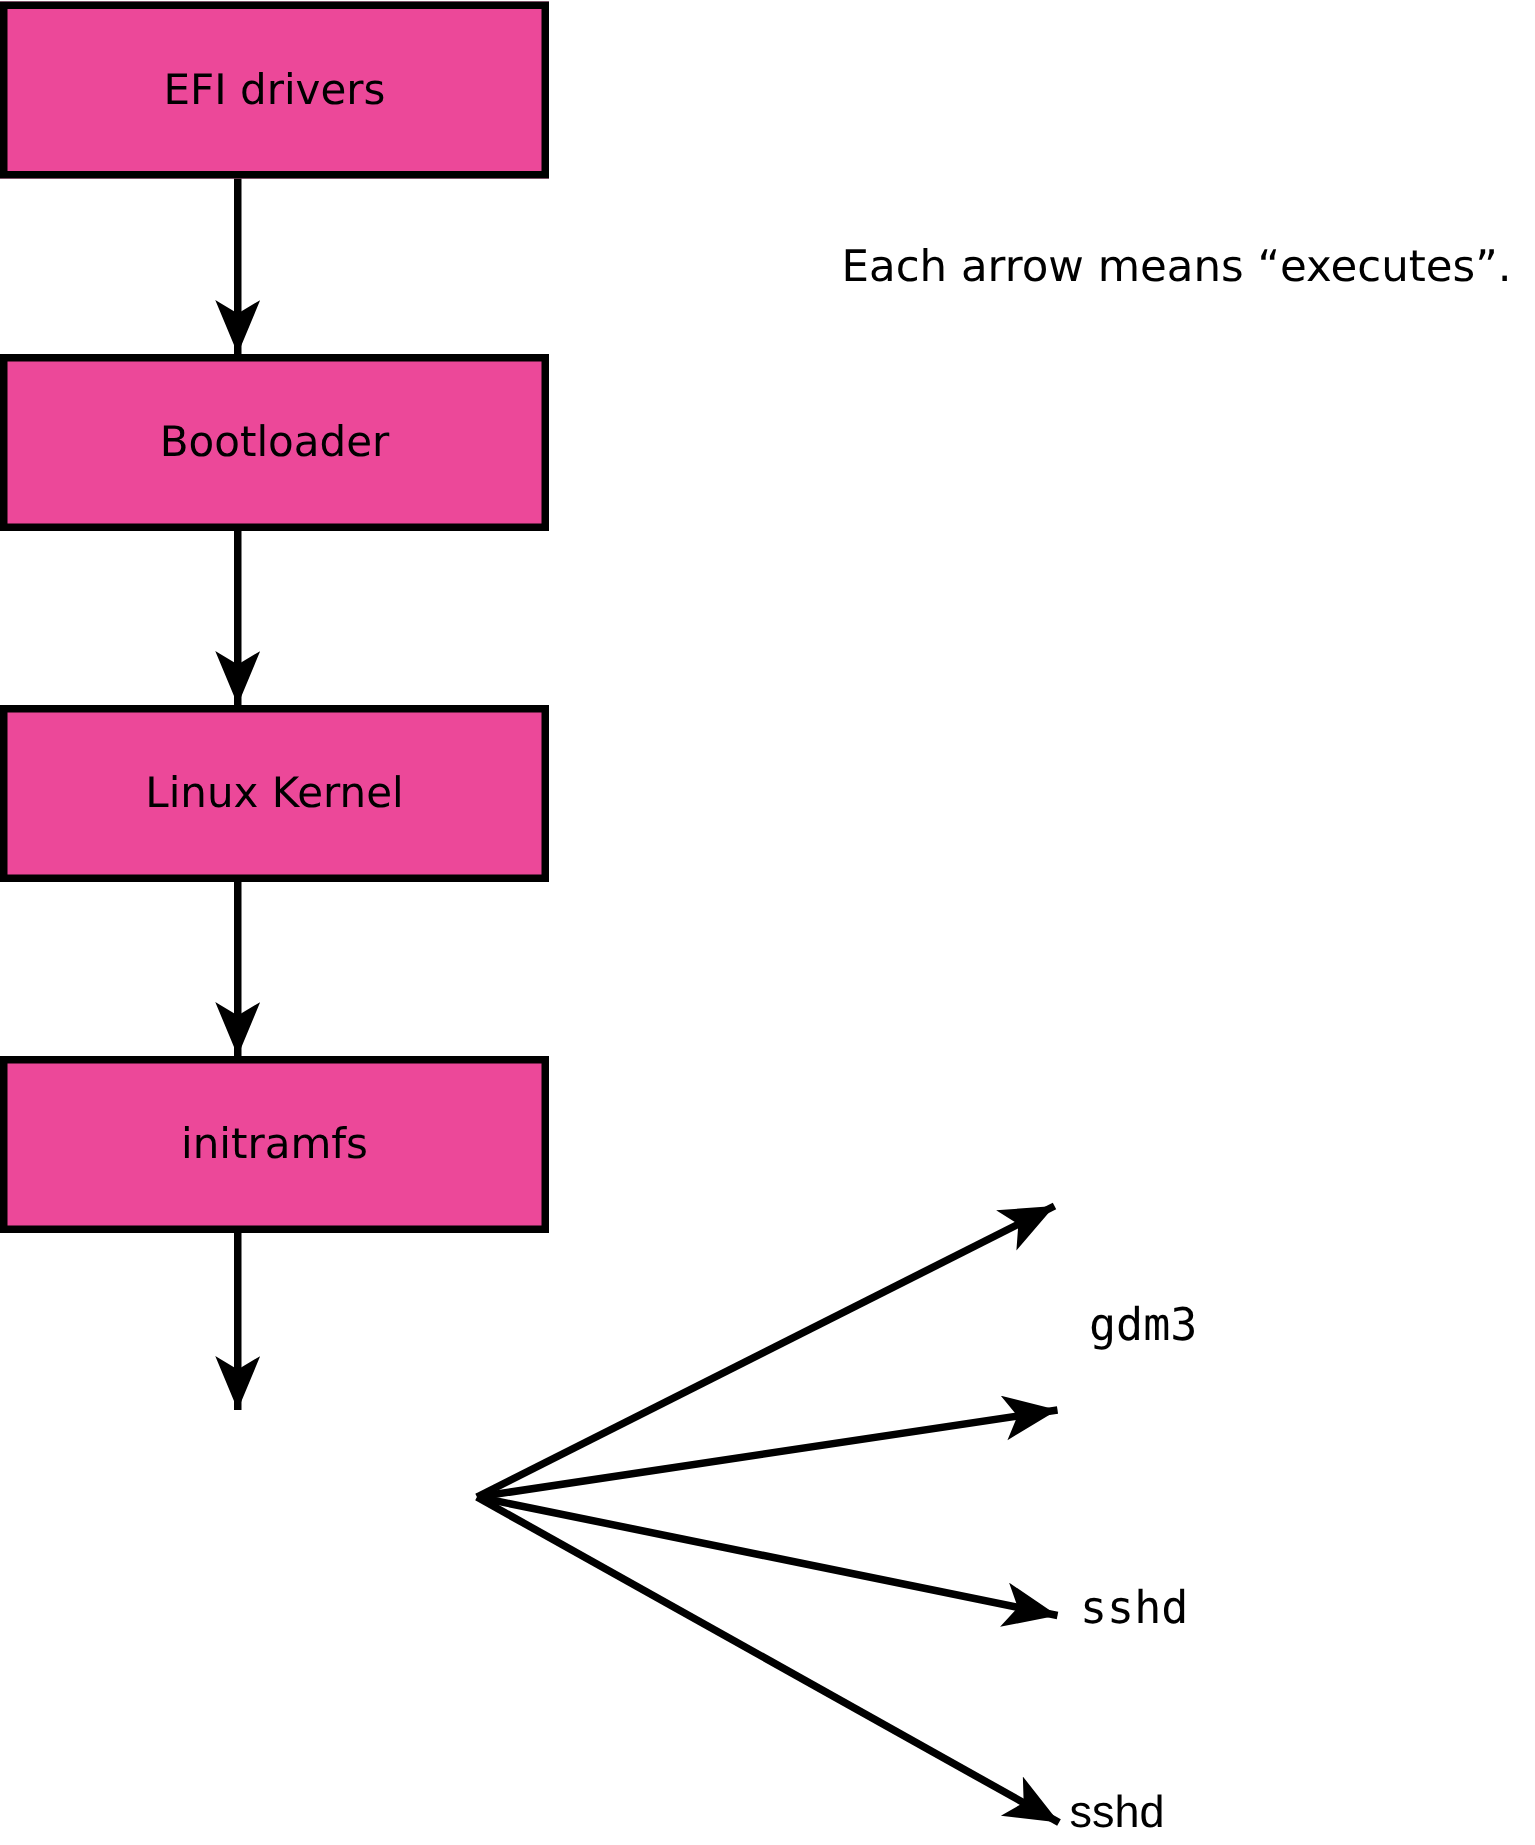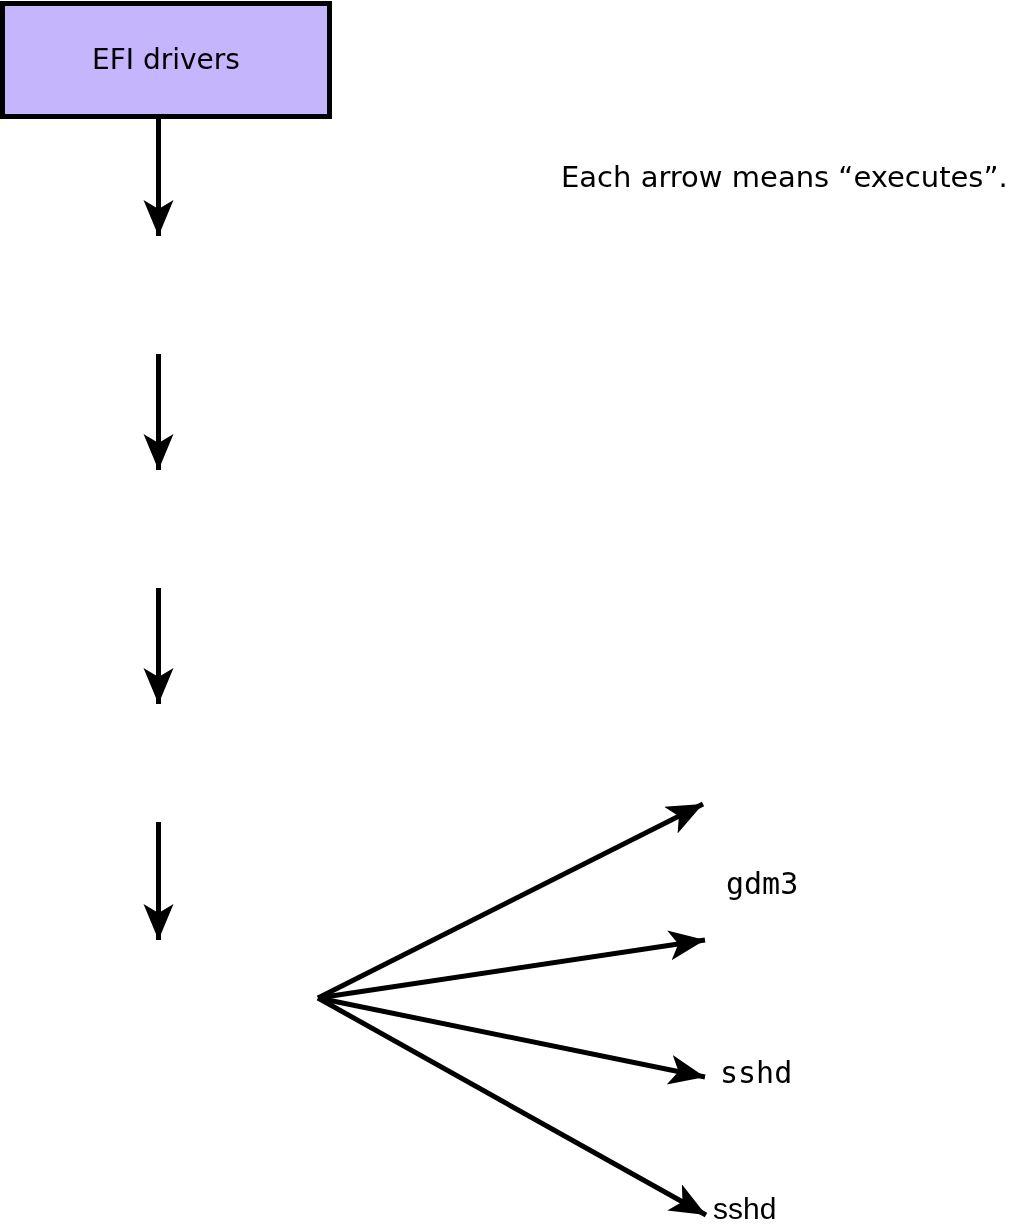--- a/index.html
+++ b/index.html
@@ -19,25 +19,25 @@
   .arrows-layer {
     position: absolute;
     left: 0;
     top: 0;
     width: 1023px;
     height: 1230px;
   }
   .flow-box {
     position: absolute;
     left: 0px;
-    width: 332px;
+    width: 366px;
     height: 118px;
     box-sizing: border-box;
     border: 5px solid #000000;
-    background: #c4b5fd;
+    background: #ec4899;
     display: flex;
     align-items: center;
     justify-content: center;
   }
   .flow-box span {
     font-size: 28px;
     line-height: 1;
     white-space: nowrap;
   }
   .box-1 { top: 1px; }
@@ -88,20 +88,29 @@
 
     <line x1="318" y1="998" x2="703" y2="804" stroke="#000000" stroke-width="5" marker-end="url(#ah)"></line>
     <line x1="318" y1="998" x2="705" y2="940" stroke="#000000" stroke-width="5" marker-end="url(#ah)"></line>
     <line x1="318" y1="998" x2="705" y2="1077" stroke="#000000" stroke-width="5" marker-end="url(#ah)"></line>
     <line x1="318" y1="998" x2="706" y2="1215" stroke="#000000" stroke-width="5" marker-end="url(#ah)"></line>
   </svg>
 
   <div class="flow-box box-1">
     <span>EFI drivers</span>
   </div>
+  <div class="flow-box box-2">
+    <span>Bootloader</span>
+  </div>
+  <div class="flow-box box-3">
+    <span>Linux Kernel</span>
+  </div>
+  <div class="flow-box box-4">
+    <span>initramfs</span>
+  </div>
 
   <div class="note">Each arrow means “executes”.</div>
 
   <div class="fan-label fan-gdm3">gdm3</div>
   <div class="fan-label fan-getty">sshd</div>
   <div class="fan-label fan-sshd sans">sshd</div>
 
 </div>
 
 </body></html>

